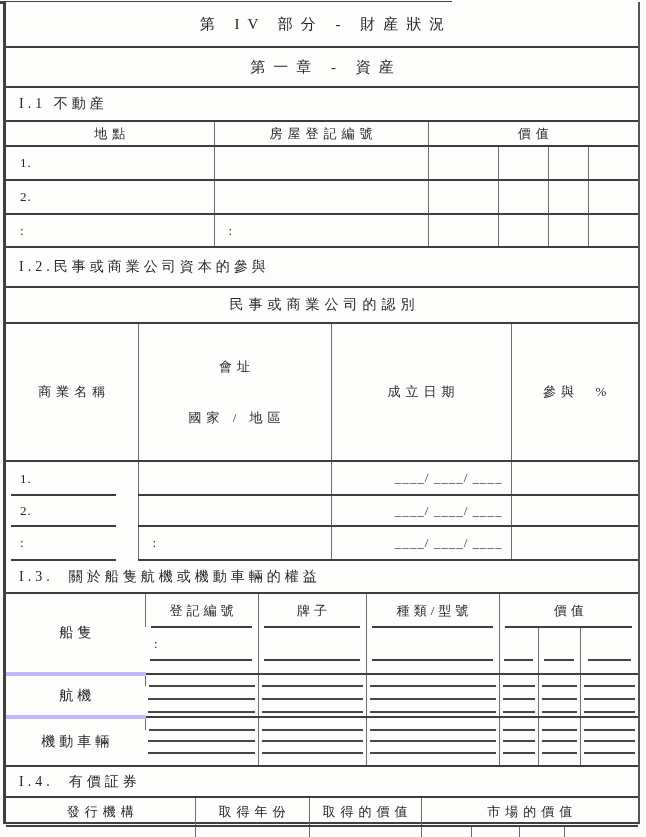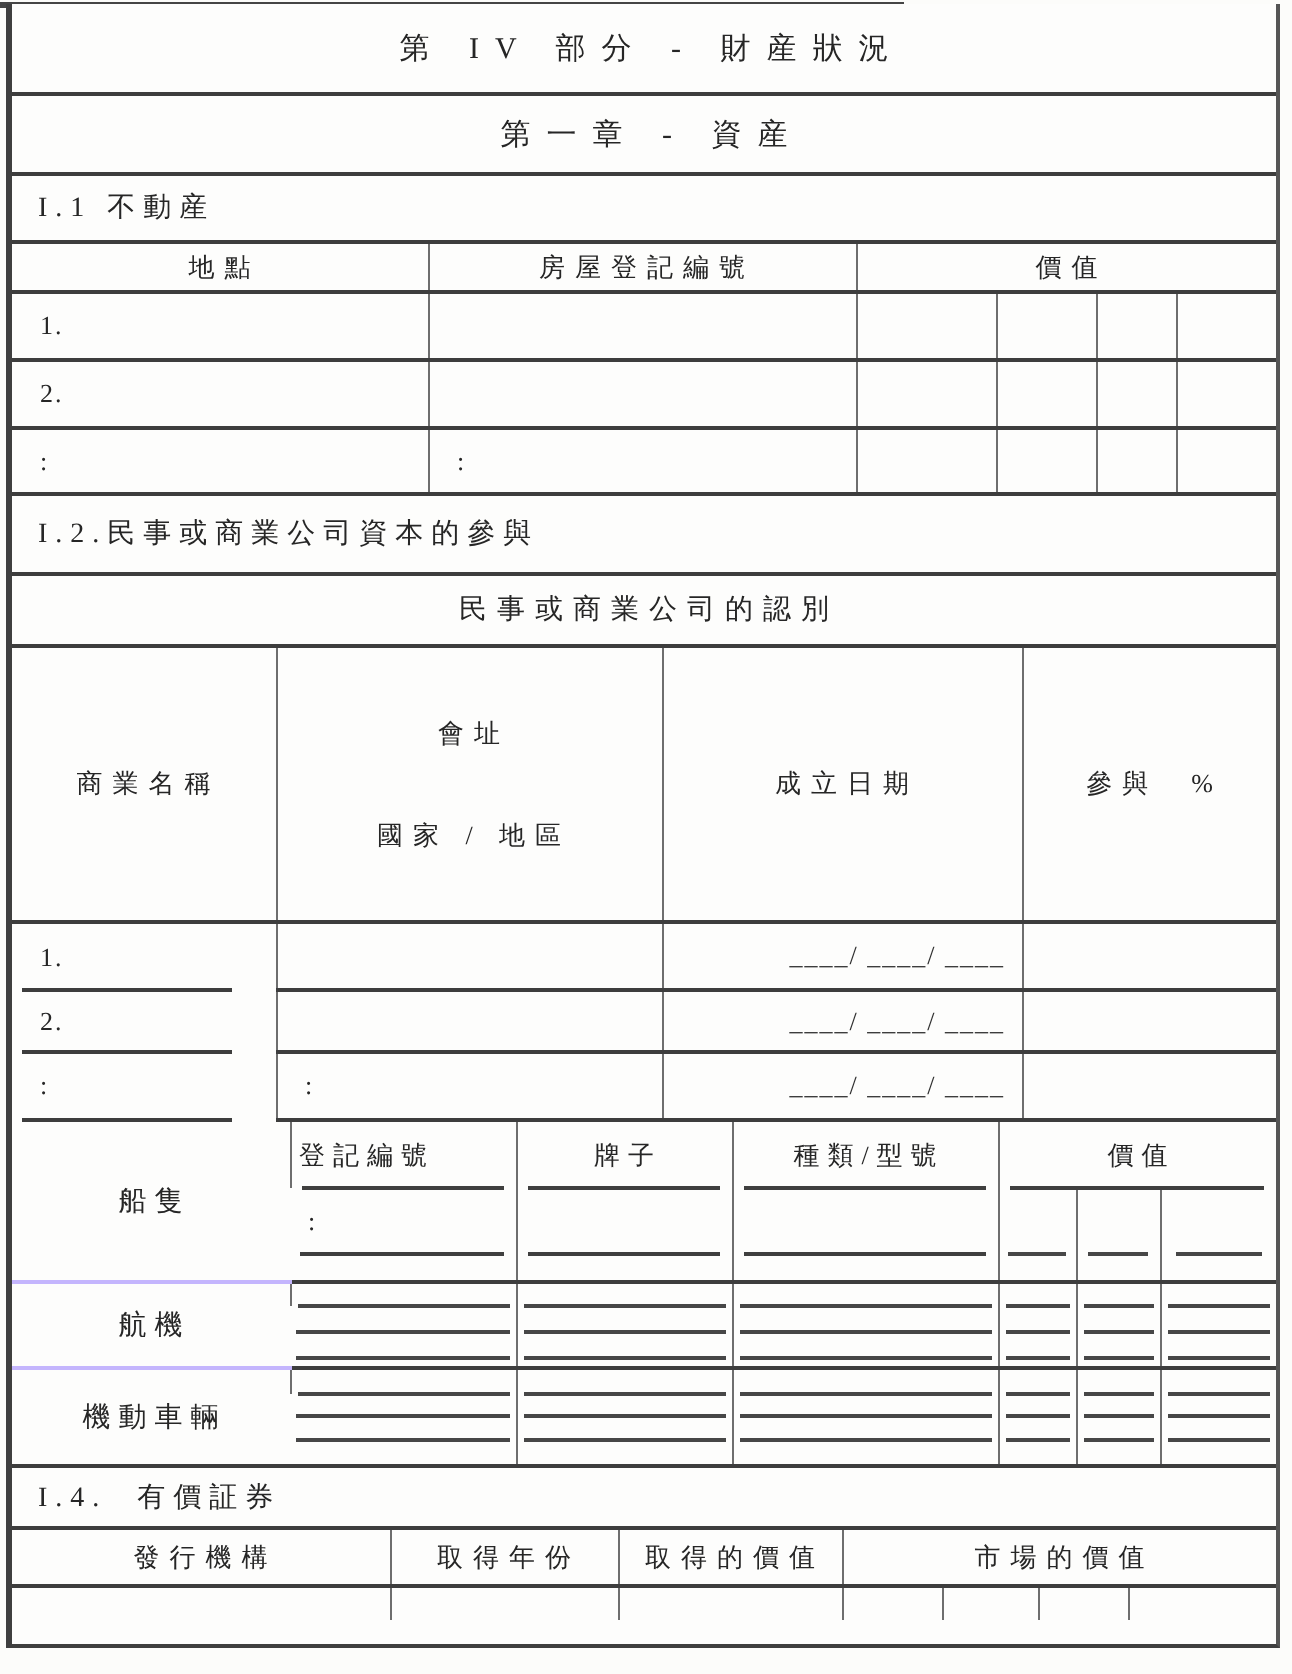--- a/index.html
+++ b/index.html
@@ -48,21 +48,21 @@
   .datecell{text-align:right;padding-right:8px;white-space:pre;letter-spacing:1px;
     font-size:13px;color:#303030;}
   .plin{position:absolute;left:5px;right:22px;bottom:-1px;border-bottom:2px solid #3d3d3d;}
   .ulin{position:absolute;left:5px;right:6px;bottom:-1px;border-bottom:2px solid #3f3f3f;}
   .wlin{position:absolute;left:3px;right:3px;bottom:-1px;border-bottom:2px solid #474747;}
   .dlin{position:absolute;left:13%;right:13%;bottom:-1px;border-bottom:2px solid #474747;}
   .ctext{display:inline-block;letter-spacing:4px;text-indent:4px;white-space:pre;}
   .row-label{text-align:center;letter-spacing:4px;text-indent:4px;white-space:pre;font-size:14px;}
   .colon-left{text-align:left;padding-left:9px;}
   tr.gend{border-bottom:2px solid #3d3d3d;}
-  .t3 .gcap{border-bottom:2px solid #c4b5fd;margin-left:34px;}
+  .t3 .gcap{border-bottom:4px solid #c4b5fd;margin-left:34px;}
 </style>
 </head>
 <body>
 
 <div class="scan-edge-dark"></div>
 <div class="scan-edge-light"></div>
 
 <div class="sheet">
 
   <div class="blk title-row">第 IV 部分 - 財産狀況</div>
@@ -148,36 +148,37 @@
     </tr>
     <tr class="h34">
       <td class="num"><span>:</span><i class="plin"></i></td>
       <td class="bb num">:</td>
       <td class="bb datecell">____/ ____/ ____</td>
       <td class="bb"></td>
     </tr>
   </tbody>
     </table>
 
+  <div class="blk sec-label h33b">I.3.  關於船隻航機或機動車輛的權益</div>
 
   <table class="t3">
     <colgroup>
         <col style="width:139px">
         <col style="width:113px">
         <col style="width:108px">
         <col style="width:133px">
         <col style="width:39px">
         <col style="width:42px">
         <col style="width:58px">
       </colgroup>
 
     <tbody>
         <tr class="h33">
       <td class="row-label gcap" rowspan="3">船隻</td>
-      <td style=""><span class="ctext">登記編號</span><i class="ulin"></i></td>
+      <td style="text-align:center"><span class="ctext">登記編號</span><i class="ulin"></i></td>
       <td style="text-align:center"><span class="ctext">牌子</span><i class="ulin"></i></td>
       <td style="text-align:center"><span class="ctext">種類/型號</span><i class="ulin"></i></td>
       <td colspan="3" style="text-align:center"><span class="ctext">價值</span><i class="ulin"></i></td>
     </tr>
     <tr class="h33">
       <td class="colon-left"><span>:</span><i class="ulin"></i></td>
       <td>
             <i class="ulin"></i>
           </td>
       <td>

